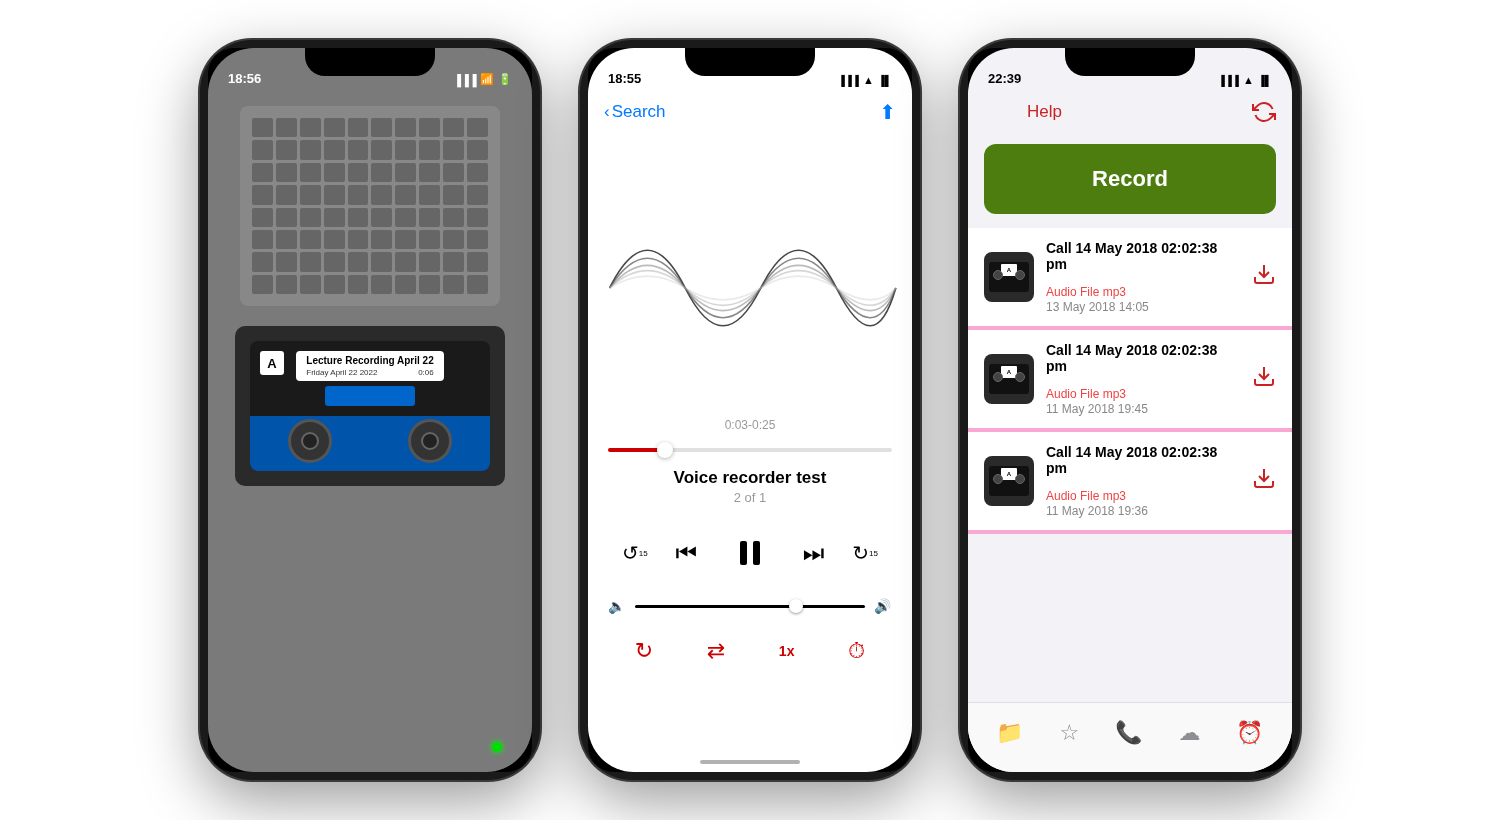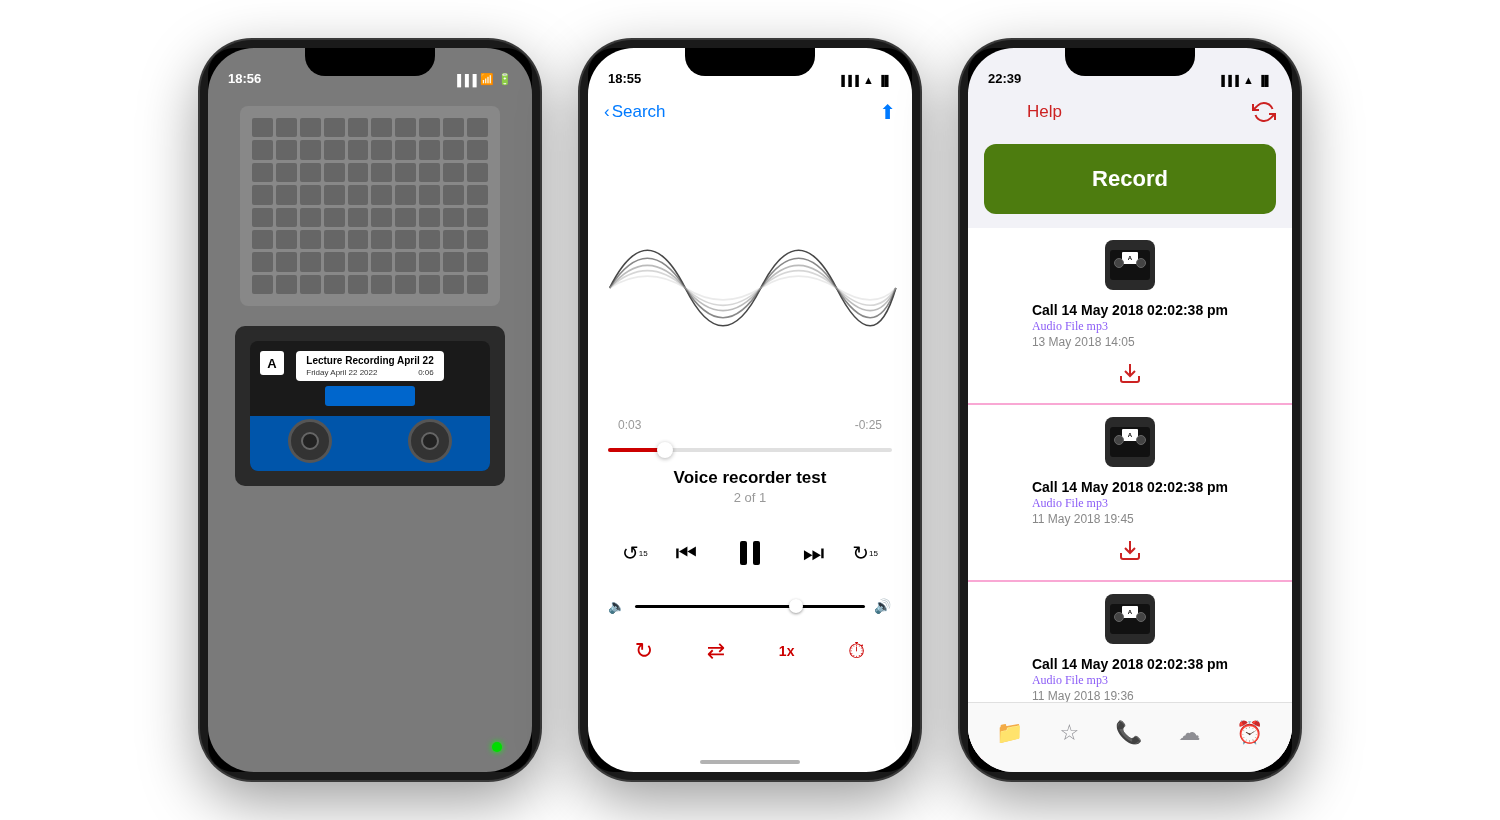--- a/index.html
+++ b/index.html
@@ -221,21 +221,21 @@
       position: absolute;
       top: 100px; left: 0; right: 0;
       height: 280px;
       display: flex; align-items: center; justify-content: center;
     }
     .waveform-svg { width: 100%; height: 100%; }
     .time-markers {
       position: absolute;
       top: 370px; left: 0; right: 0;
       display: flex;
-      justify-content: space-between;
+      justify-content: center;
       padding: 0 30px;
       font-size: 12px;
       color: #999;
     }
     .progress-bar-area {
       position: absolute;
       top: 400px; left: 20px; right: 20px;
     }
     .progress-track {
       height: 4px;
@@ -352,35 +352,34 @@
     .record-btn-label { color: #fff; font-size: 22px; font-weight: 700; }
     .recordings-list {
       position: absolute;
       top: 180px; left: 0; right: 0;
       background: #fff;
     }
     .recording-item {
       display: flex;
       align-items: center;
       padding: 12px 16px;
-      border-bottom: 2px solid #f9a8d4;
+      border-bottom: 4px solid #f9a8d4;
       gap: 12px;
-      flex-direction: column;
     }
     .recording-thumb {
       width: 50px; height: 50px;
       background: #2a2a2a;
       border-radius: 8px;
       flex-shrink: 0;
       display: flex; align-items: center; justify-content: center;
       overflow: hidden;
     }
     .recording-info { flex: 1; }
     .recording-title { font-size: 14px; font-weight: 600; color: #000; }
-    .recording-type { font-size: 12px; color: #8b5cf6; margin-top: 1px; font-family: Liberation Serif, serif; }
+    .recording-type { font-size: 12px; color: #ef4444; margin-top: 13px; }
     .recording-date { font-size: 12px; color: #888; margin-top: 1px; }
     .download-icon { color: #cc2222; font-size: 22px; flex-shrink: 0; }
     .tab-bar {
       position: absolute;
       bottom: 0; left: 0; right: 0;
       height: 70px;
       background: #f9f9f9;
       border-top: 1px solid #e0e0e0;
       display: flex;
       justify-content: space-around;

